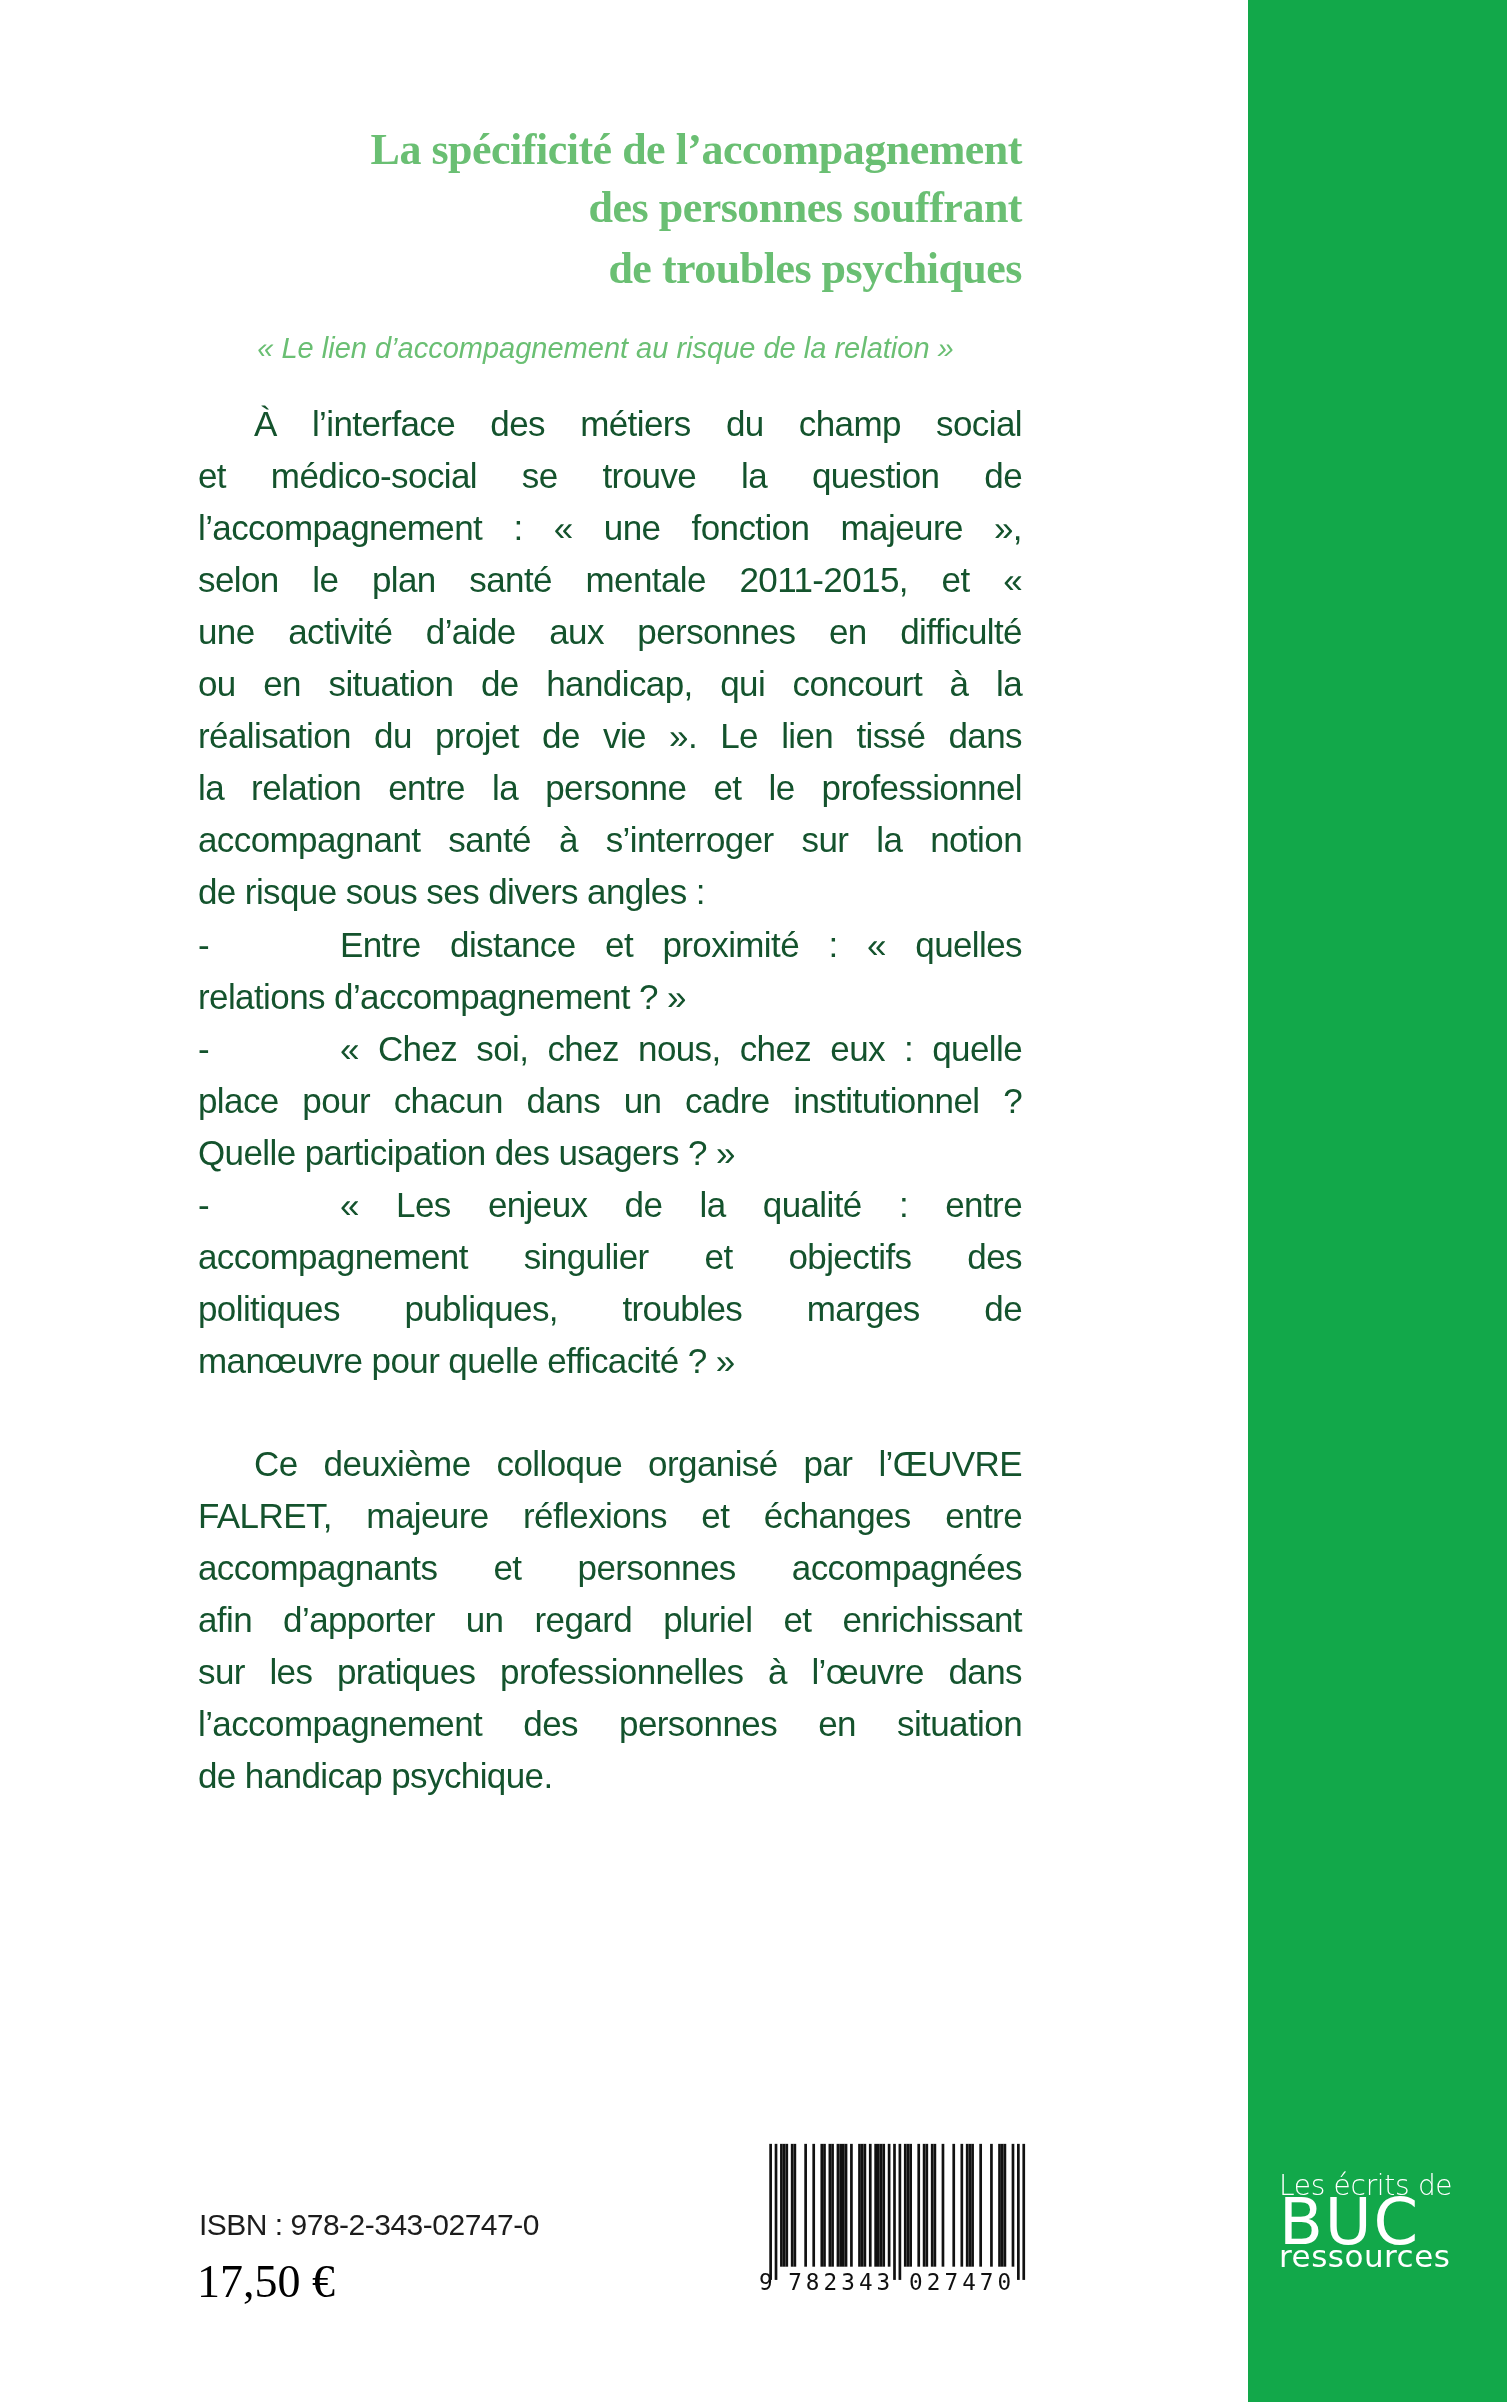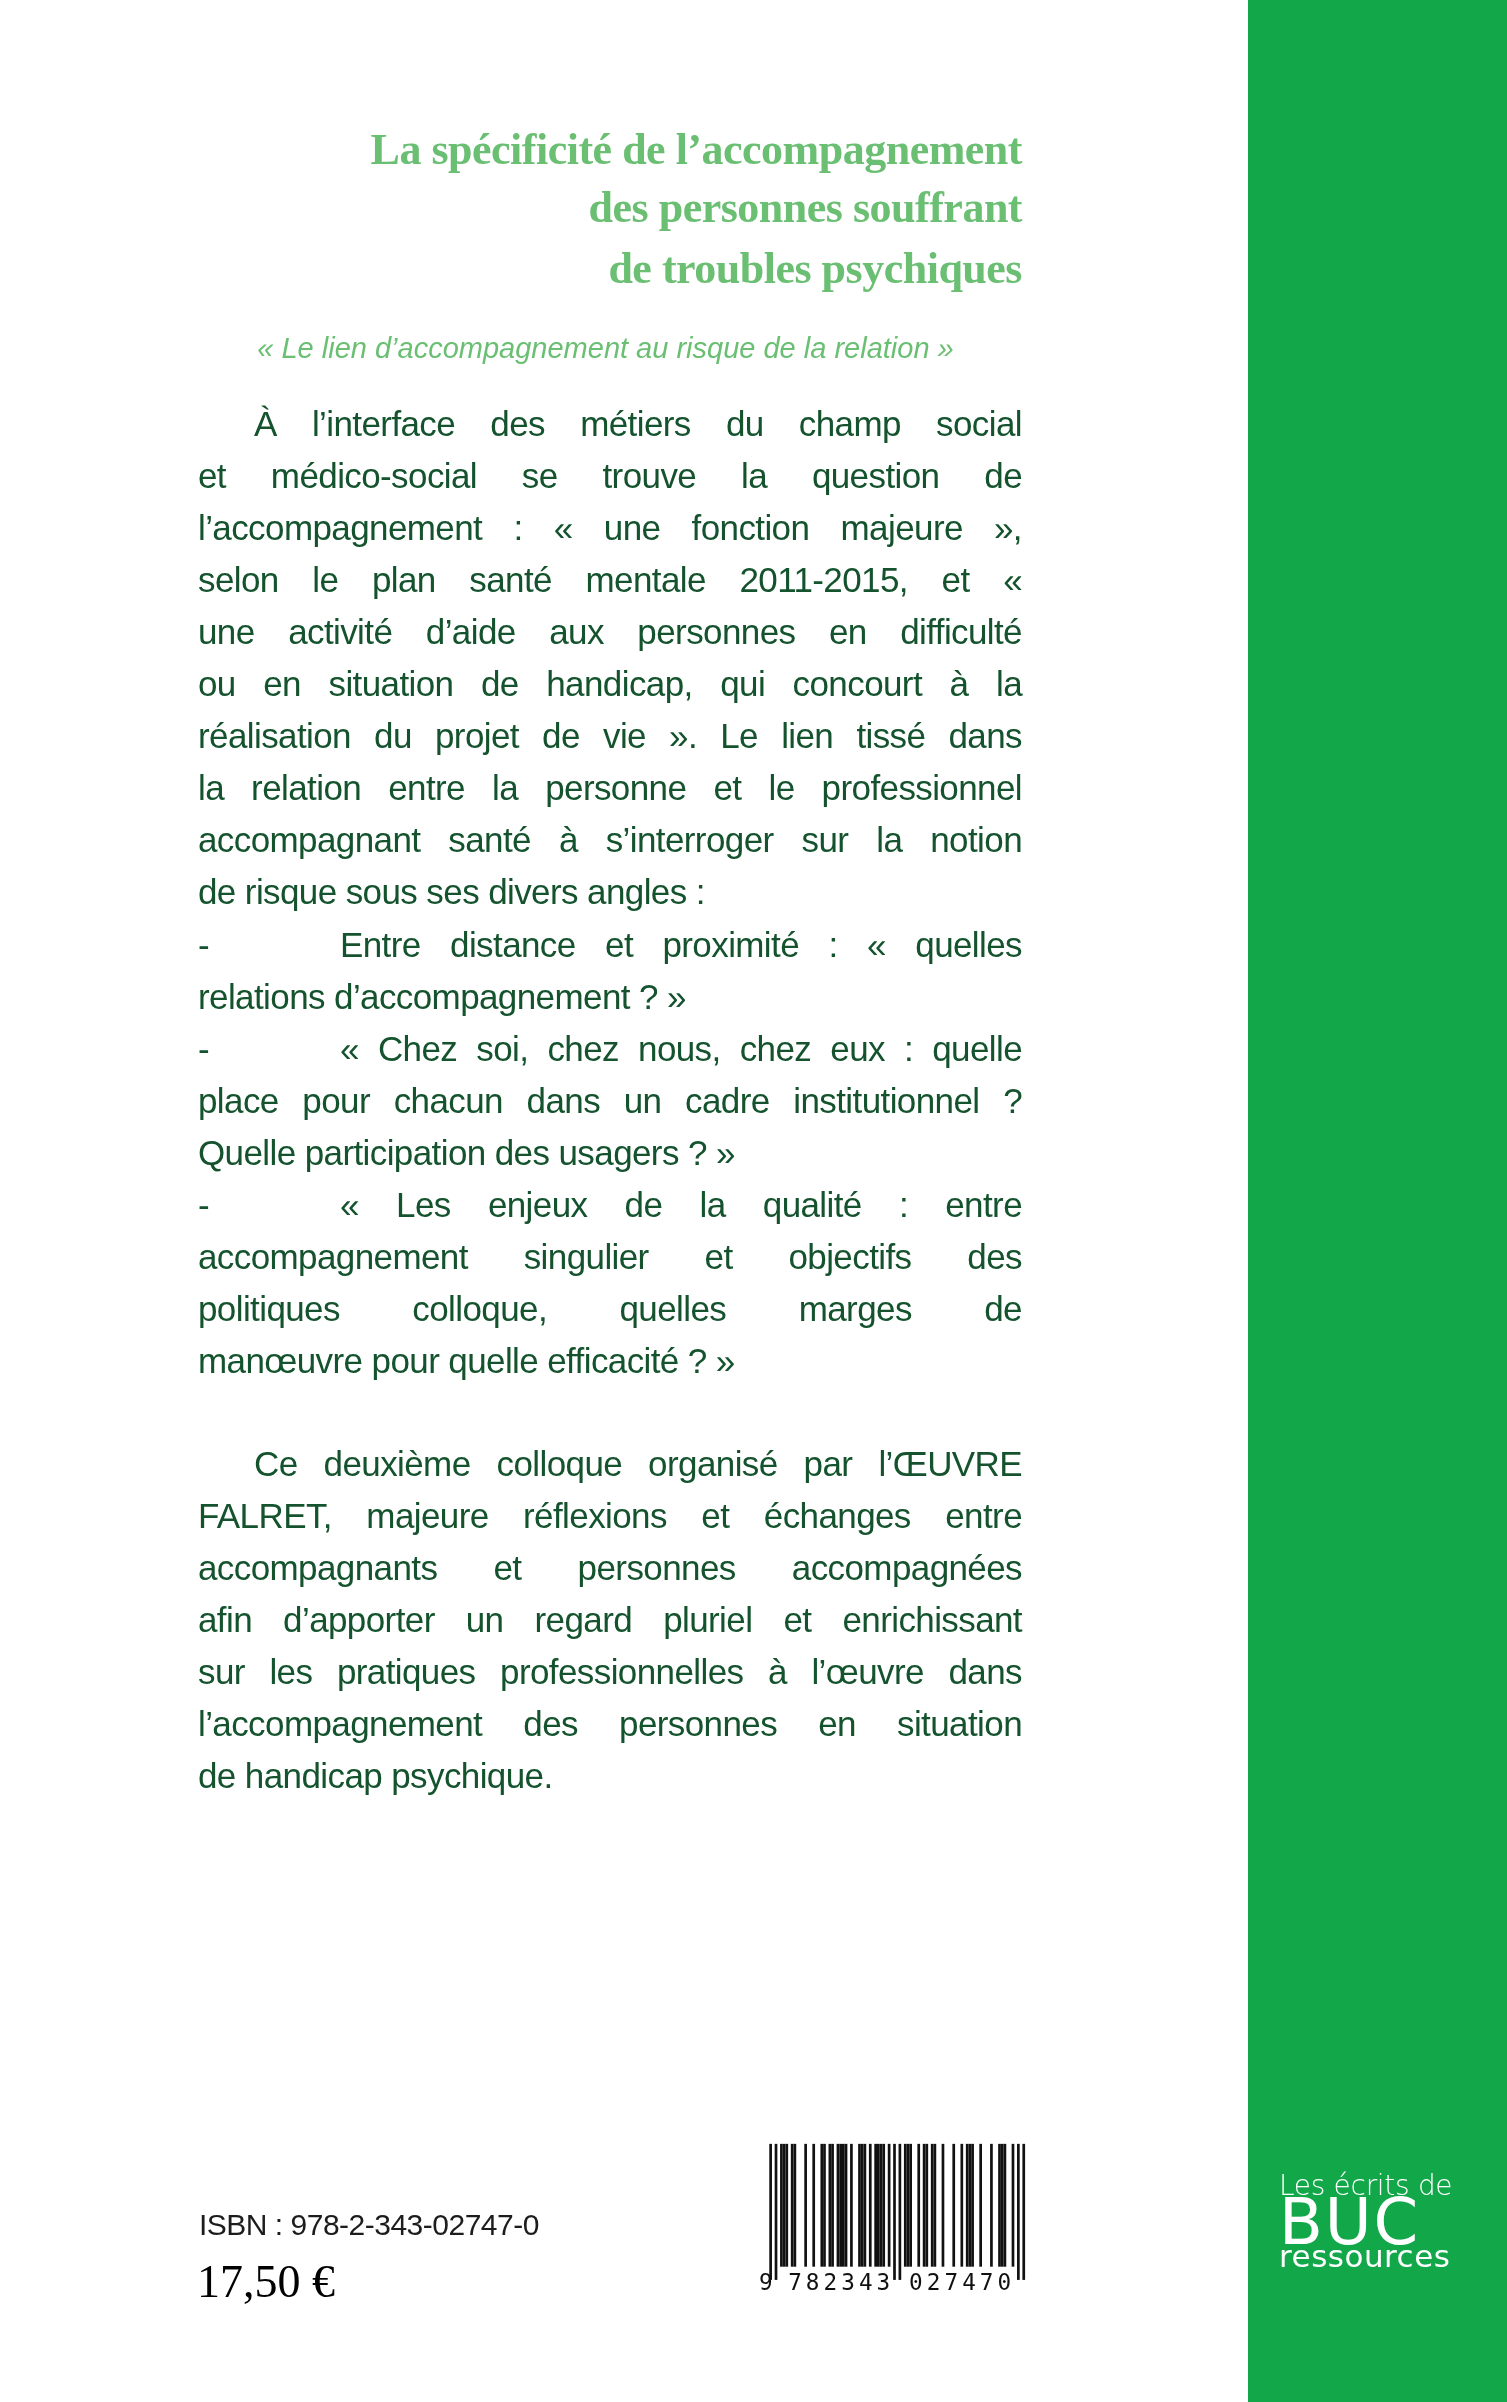--- a/index.html
+++ b/index.html
@@ -82,21 +82,21 @@
     <div class="just bul">« Chez soi, chez nous, chez eux : quelle</div>
   </div>
   <div class="line just" style="top:1082px">place pour chacun dans un cadre institutionnel ?</div>
   <div class="line left" style="top:1134px">Quelle participation des usagers ? »</div>
 
   <div class="line" style="top:1186px">
     <span class="dash">-</span>
     <div class="just bul">« Les enjeux de la qualité : entre</div>
   </div>
   <div class="line just" style="top:1238px">accompagnement singulier et objectifs des</div>
-  <div class="line just" style="top:1290px">politiques colloque, quelles marges de</div>
+  <div class="line just" style="top:1290px">politiques publiques, troubles marges de</div>
   <div class="line left" style="top:1342px">manœuvre pour quelle efficacité ? »</div>
 
   <div class="line just indent" style="top:1445px">Ce deuxième colloque organisé par l’ŒUVRE</div>
   <div class="line just" style="top:1497px">FALRET, majeure réflexions et échanges entre</div>
   <div class="line just" style="top:1549px">accompagnants et personnes accompagnées</div>
   <div class="line just" style="top:1601px">afin d’apporter un regard pluriel et enrichissant</div>
   <div class="line just" style="top:1653px">sur les pratiques professionnelles à l’œuvre dans</div>
   <div class="line just" style="top:1705px">l’accompagnement des personnes en situation</div>
   <div class="line left" style="top:1757px">de handicap psychique.</div>
 </div>

